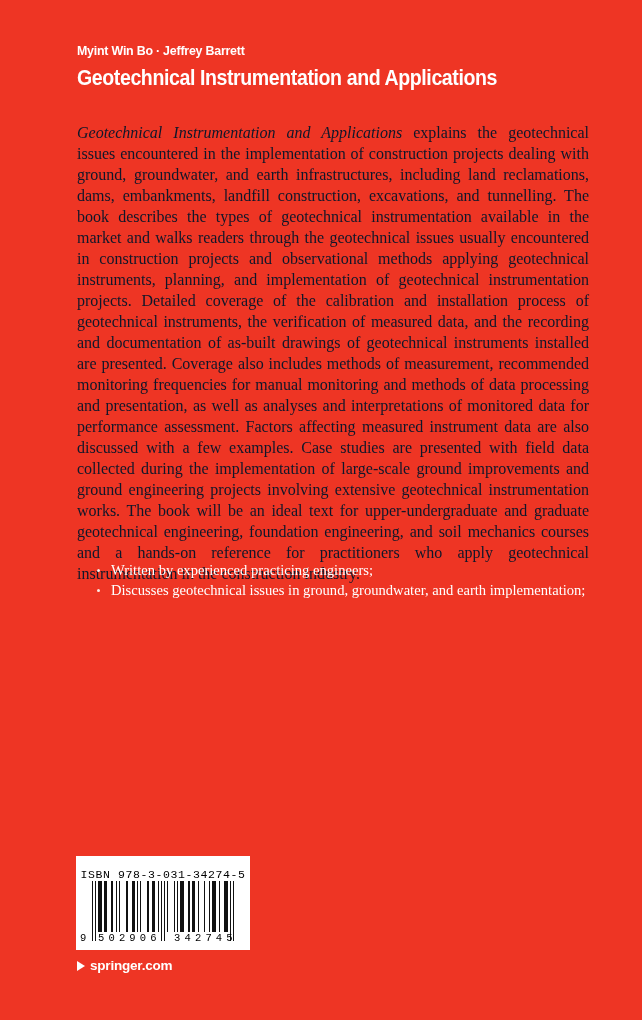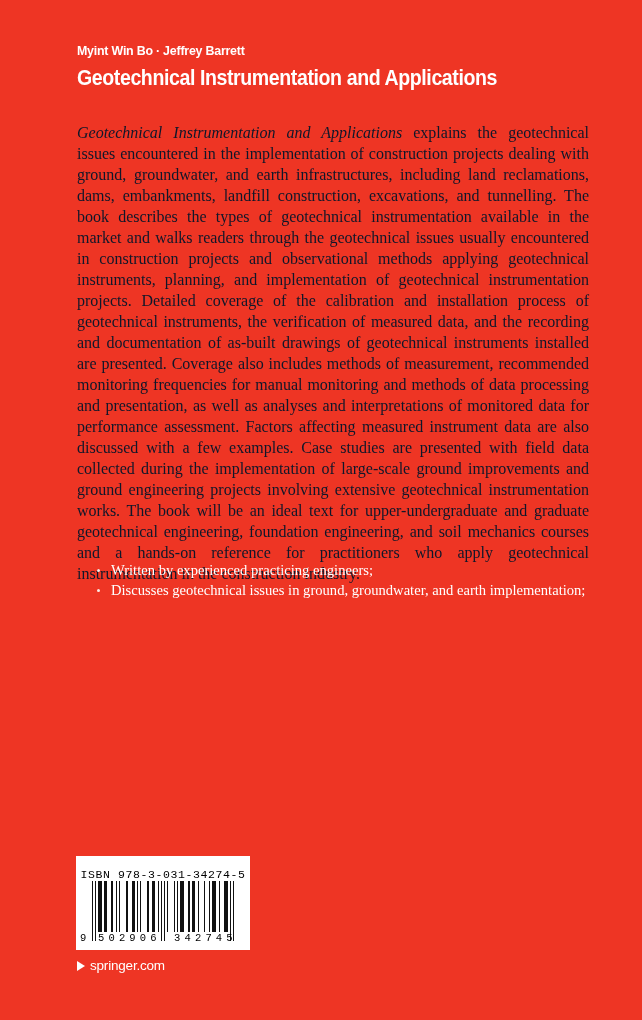--- a/index.html
+++ b/index.html
@@ -165,21 +165,21 @@
   .springer .tri {
     width: 0;
     height: 0;
     border-left: 8px solid #ffffff;
     border-top: 5px solid transparent;
     border-bottom: 5px solid transparent;
   }
   .springer .label {
     font-family: "Liberation Sans", sans-serif;
     font-size: 13.5px;
-    font-weight: normal;
+    font-weight: bold;
     letter-spacing: -0.2px;
     color: #ffffff;
   }
 </style>
 </head>
 <body>
 
 <div class="cover">
 
   <div class="authors">Myint Win Bo · Jeffrey Barrett</div>

